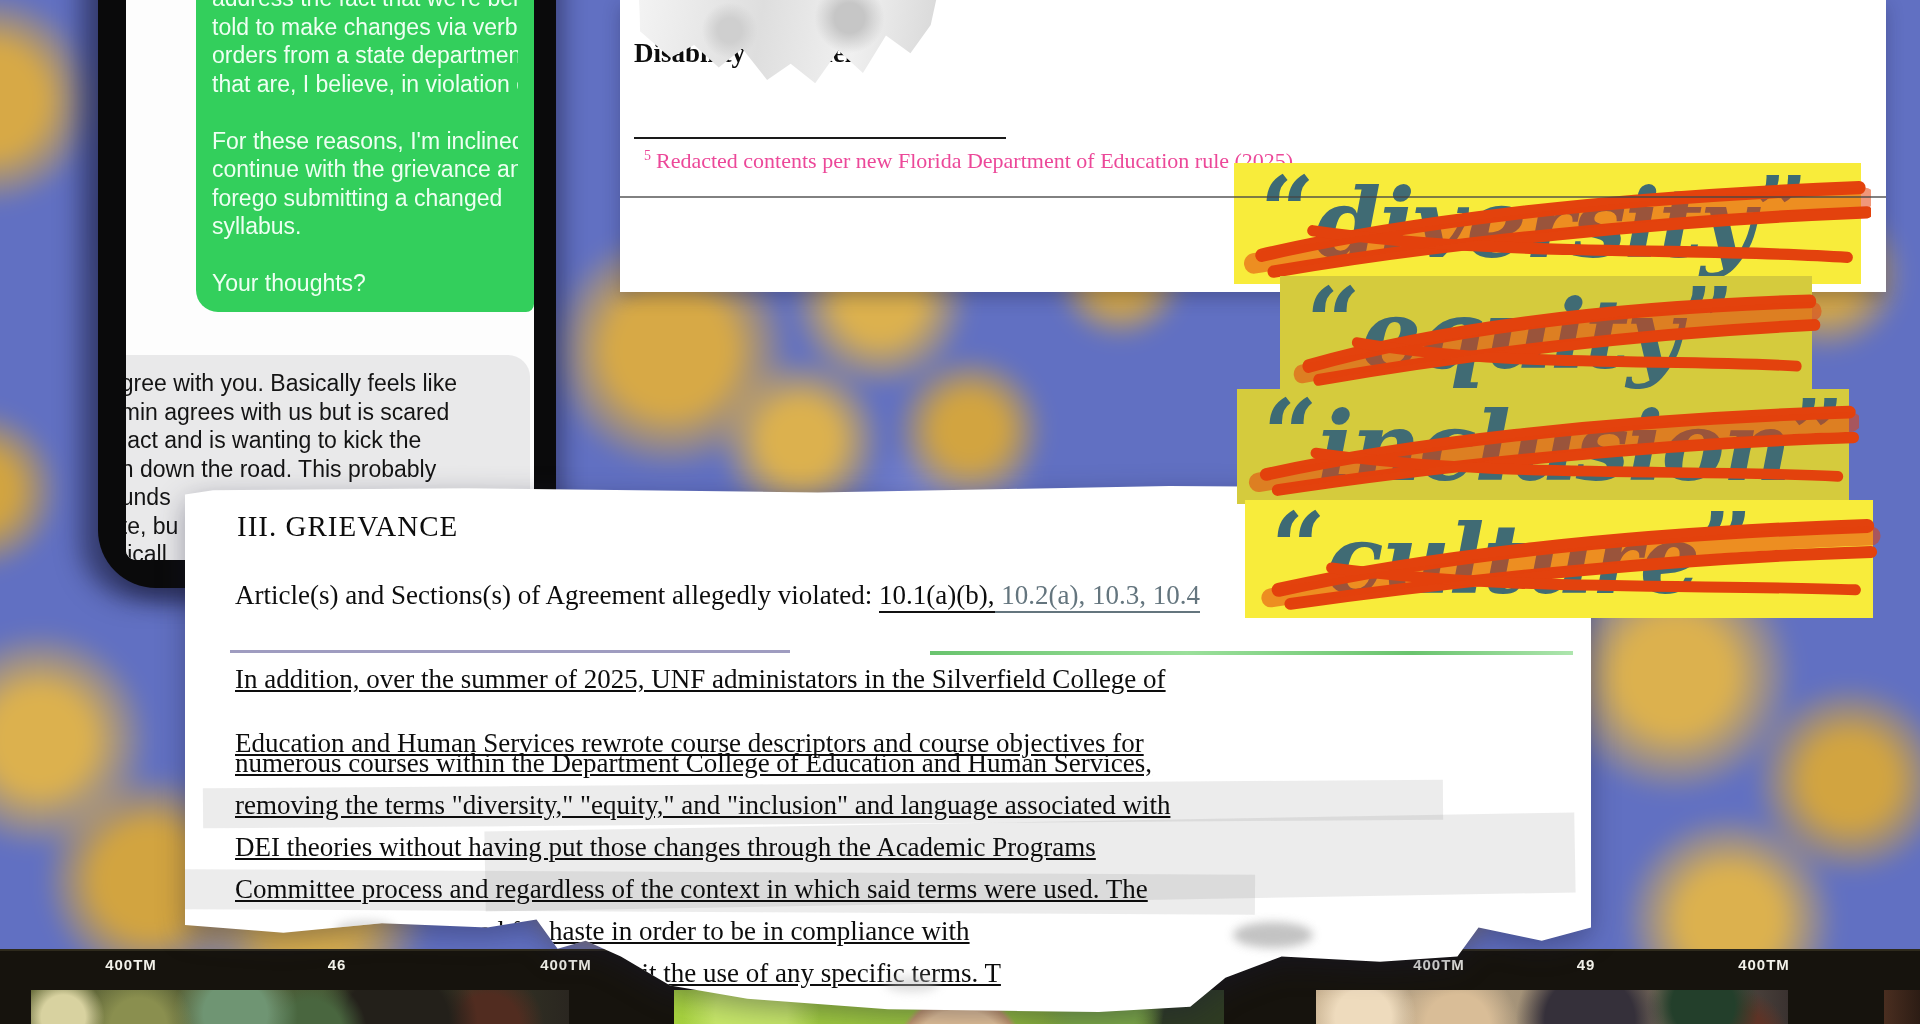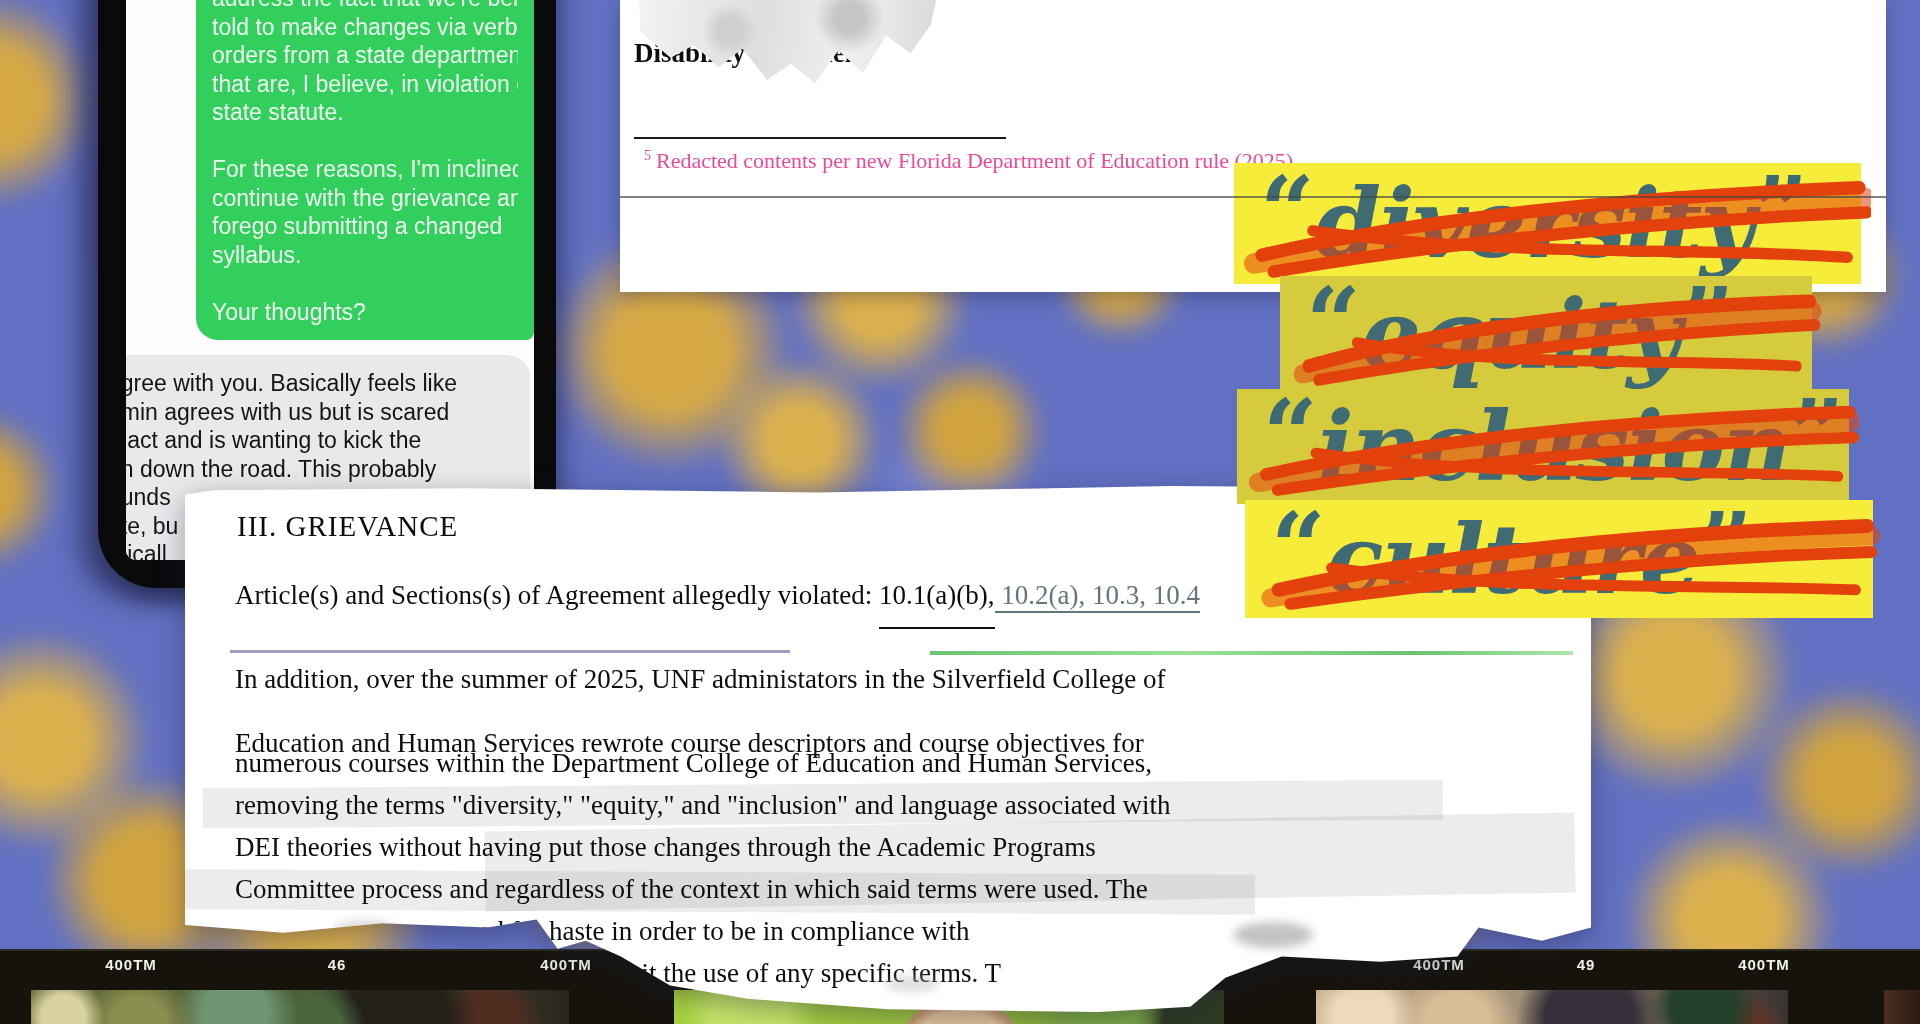--- a/index.html
+++ b/index.html
@@ -109,27 +109,27 @@
     clip-path:polygon(0% 2%, 2% 1.2%, 20% 0.8%, 45% 1.6%, 70% 0.4%, 100% 0.9%,
       100% 84%, 96.5% 86.5%, 92% 84%, 90.5% 89.5%, 85% 90.5%, 78% 89.5%, 74% 93.5%,
       71.5% 99%, 65% 100%, 50% 99.5%, 40% 97.5%, 34.5% 95%, 31% 89.5%, 28.5% 86.5%,
       26.5% 88%, 25% 82.5%, 21.5% 84%, 14% 83.2%, 7% 85%, 0% 83.5%); }
   .scan-band { position:absolute; background:rgba(110,110,110,.13); }
   .band1 { left:18px; top:300px; width:1240px; height:40px; transform:rotate(-.4deg); }
   .band2 { left:300px; top:338px; width:1090px; height:80px; transform:rotate(-1deg); }
   .band3 { left:-10px; top:388px; width:1080px; height:40px; transform:rotate(.3deg); }
   .gr-heading { position:absolute; left:52px; top:26px; font-size:29px; letter-spacing:1px; }
   .gr-article { position:absolute; left:50px; top:96px; font-size:27px; white-space:nowrap; }
-  .gr-article .u-black { border-bottom:2px solid #111; padding-bottom:17px; }
+  .gr-article .u-black { border-bottom:2px solid #111; padding-bottom:1px; }
   .gr-article .u-gray  { color:#64757e; border-bottom:2px solid #64757e; padding-bottom:1px; }
   .mark-purple { position:absolute; left:45px; top:166px; width:560px; height:3px;
     background:#8e8bb5; opacity:.85; }
   .mark-green  { position:absolute; left:745px; top:167px; width:643px; height:4px;
     background:linear-gradient(90deg,#59bd5e,#8fdc8f 40%,#59bd5e 75%,#a5e3a5); opacity:.9; }
-  .gr-line { position:absolute; font-size:27px; white-space:nowrap; }
+  .gr-line { position:absolute; font-size:27px; white-space:nowrap;text-decoration:underline; }
   .gl1{left:50px;top:180px;} .gl2{left:50px;top:222px;margin-top:22px;} .gl3{left:50px;top:264px;}
   .gl4{left:50px;top:306px;} .gl5{left:50px;top:348px;} .gl6{left:50px;top:390px;}
   .gl7{left:268px;top:432px;} .gl8{left:422px;top:474px;}
   .tear-smudge { position:absolute; background:#b9b9b9; border-radius:50%; filter:blur(5px); }
   .sm1{ left:1048px; top:438px; width:80px; height:26px; opacity:.85;}
   .sm2{ left:150px;  top:436px; width:60px; height:18px; opacity:.5;}
   .sm3{ left:700px;  top:492px; width:54px; height:16px; opacity:.45;}
 
   
   .hl-box { position:absolute; z-index:40; display:flex; align-items:center;
@@ -162,21 +162,20 @@
   </div>
   <div class="dis-long-rule"></div>
 
   <div class="phone">
     <div class="screen">
       <div class="bubble green-bubble">
         <div>address the fact that we're being</div>
         <div>told to make changes via verbal</div>
         <div>orders from a state department</div>
         <div>that are, I believe, in violation of</div>
-        <div>state statute.</div>
         <div></div>
         <div>For these reasons, I'm inclined to</div>
         <div>continue with the grievance and</div>
         <div>forego submitting a changed</div>
         <div>syllabus.</div>
         <div></div>
         <div>Your thoughts?</div>
       </div>
       <div class="bubble gray-bubble">
         <div>agree with you. Basically feels like</div>

